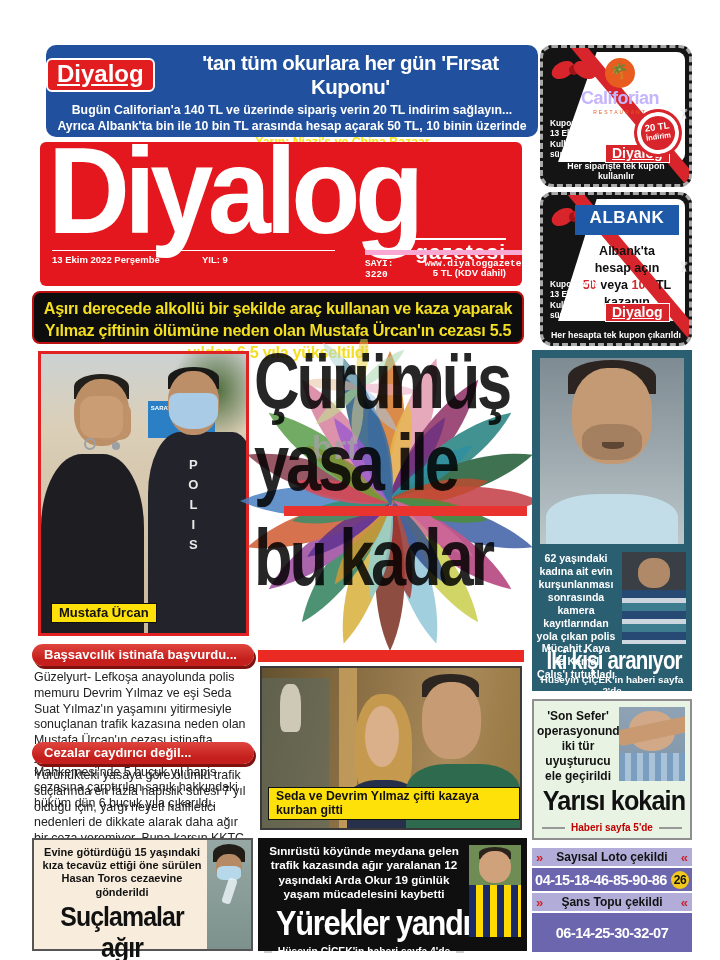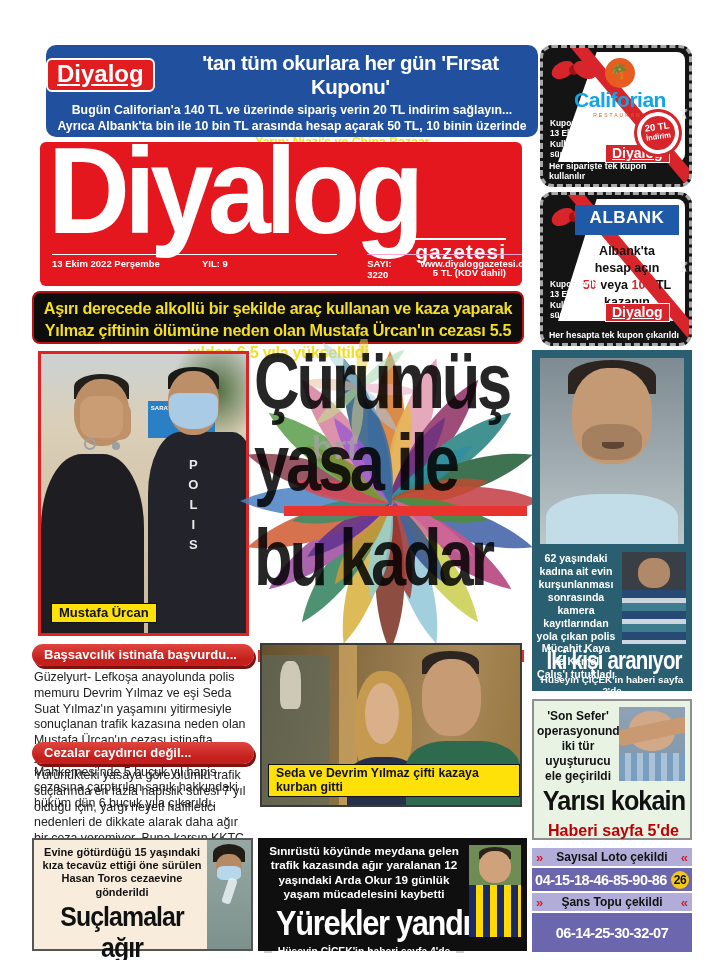--- a/index.html
+++ b/index.html
@@ -28,25 +28,25 @@
   .bow::before,.bow::after{content:"";position:absolute;width:24px;height:16px;background:#d8252b;
       border-radius:50%;top:6px;}
   .bow::before{left:0;transform:rotate(-28deg);}
   .bow::after{right:0;transform:rotate(28deg);}
   .bow .knot{position:absolute;left:18px;top:9px;width:10px;height:10px;background:#9e1418;border-radius:50%;}
   .scissors{position:absolute;right:-1px;color:#e6e6e6;font-size:14px;transform:rotate(90deg);}
   .kupon-info{position:absolute;left:7px;color:#fff;font-weight:bold;font-size:8.3px;line-height:1.25;width:58px;}
   .mini-dlg{position:absolute;background:#d8252b;border:1px solid #fff;color:#fff;font-weight:bold;
             font-size:14px;padding:0 6px 1px 6px;text-decoration:underline;}
   .coupon-footer{position:absolute;left:6px;right:6px;bottom:3px;color:#fff;font-weight:bold;
-                 font-size:8.8px;}
+                 font-size:8.8px;text-align:center;}
   .cal-logo{position:absolute;right:14px;top:10px;width:110px;text-align:center;}
   .cal-circle{width:30px;height:30px;background:#e85d1f;border-radius:50%;margin:0 auto;position:relative;}
   .cal-circle span{color:#fff;font-size:15px;position:absolute;left:0;right:0;top:4px;}
-  .cal-name{font-weight:bold;font-size:21px;color:#0ea5e9;letter-spacing:-.5px;}
+  .cal-name{font-weight:bold;font-size:18px;color:#c4b5fd;letter-spacing:-.5px;}
   .cal-sub{font-size:5px;color:#e85d1f;letter-spacing:2px;}
   .badge{position:absolute;right:10px;bottom:30px;width:42px;height:42px;background:#d8252b;border-radius:50%;
          color:#fff;text-align:center;transform:rotate(-8deg);box-shadow:0 0 0 3px #d8252b,0 0 0 4px #fff inset;}
   .badge .a{font-size:9.5px;font-weight:bold;padding-top:9px;}
   .badge .l{font-size:7.5px;font-weight:bold;}
   .alb-logo{position:absolute;right:10px;top:10px;width:104px;height:30px;background:#1e5aa8;color:#fff;
             text-align:center;font-weight:bold;font-size:17px;line-height:26px;letter-spacing:.5px;}
   .alb-offer{position:absolute;right:6px;top:48px;width:112px;text-align:center;color:#111;
              font-weight:bold;font-size:12.5px;line-height:1.35;}
   .alb-offer .red{color:#d8252b;}
@@ -55,21 +55,21 @@
   .masthead{left:40px;top:142px;width:482px;height:144px;background:#e4171e;border-radius:6px;overflow:hidden;}
   .mast-title{position:absolute;left:8px;top:-12px;color:#fff;font-weight:bold;font-size:122px;
               letter-spacing:-6px;transform:scaleX(.93);transform-origin:left top;line-height:1;}
   .mast-sub{position:absolute;right:16px;bottom:22px;color:#fff;font-weight:bold;font-size:21px;
             letter-spacing:1px;border-top:2px solid #fff;padding-top:0px;}
   .mast-price{position:absolute;right:16px;bottom:8px;color:#fff;font-weight:bold;font-size:9.5px;}
   .mast-info{position:absolute;left:12px;bottom:6px;display:flex;color:#fff;font-weight:bold;font-size:9.5px;}
   .mi-g1{border-top:1px solid #fff;padding-top:3px;display:flex;width:300px;}
   .mi-date{width:150px;}
   .mi-year{width:60px;}
-  .mi-g2{border-top:1px solid #f9a8d4;padding-top:3px;display:flex;gap:14px;}
+  .mi-g2{border-top:5px solid #f9a8d4;padding-top:3px;display:flex;gap:14px;font-family:Liberation Mono, monospace;}
 
   
   .topbar{left:32px;top:291px;width:492px;height:53px;background:#0d0d0d;border:2px solid #bb1111;
           border-radius:8px;box-sizing:border-box;color:#f3de20;font-weight:bold;font-size:16.2px;
           text-align:center;line-height:1.35;padding-top:5px;letter-spacing:-.3px;}
 
   
   .lphoto{left:38px;top:351px;width:211px;height:285px;border:3px solid #e02222;box-sizing:border-box;
           overflow:hidden;background:linear-gradient(180deg,#ccd2d2 0%,#dbcfb8 26%,#d3c3a8 60%,#c9b89a 100%);}
   .lp-sign{position:absolute;left:52%;top:17%;width:33%;height:13%;background:#2b7fc4;color:#fff;
@@ -121,21 +121,21 @@
   .wm-brt{position:absolute;left:58px;top:86px;color:#a3a3a3;opacity:.8;font-weight:bold;font-size:33px;
           letter-spacing:1px;z-index:1;}
   .hl{position:relative;z-index:2;color:#262626;font-weight:bold;font-size:79px;line-height:.95;
       letter-spacing:-4px;transform:scaleX(.8);transform-origin:left top;mix-blend-mode:multiply;
       white-space:nowrap;}
   .hl2{margin-top:7px;}
   .hl-rule{position:relative;z-index:3;height:10px;background:#e8332e;margin:6px 0 4px 30px;}
   .redbar{left:258px;top:650px;width:266px;height:12px;background:#ec2a24;}
 
   
-  .mphoto{left:260px;top:643px;width:262px;height:164px;border:2px solid #3a3a3a;box-sizing:border-box;
+  .mphoto{left:260px;top:666px;width:262px;height:164px;border:2px solid #3a3a3a;box-sizing:border-box;
           overflow:hidden;background:linear-gradient(100deg,#63512f 0%,#8a6f44 35%,#a8895a 70%,#96773f 100%);}
   .mp-frame{position:absolute;left:30%;top:0;width:7%;height:100%;background:#caa35f;opacity:.8;}
   .mp-cab{position:absolute;left:0;top:6%;width:26%;height:94%;background:#5d6a60;opacity:.6;}
   .mp-troph{position:absolute;left:7%;top:10%;width:8%;height:30%;background:#e8e2cf;border-radius:40% 40% 20% 20%;opacity:.8;}
   .mp-whair{position:absolute;left:36%;top:16%;width:22%;height:66%;background:#c59a4e;border-radius:45% 45% 35% 35%;}
   .mp-wface{position:absolute;left:40%;top:24%;width:13%;height:38%;background:#dab08a;border-radius:50%;}
   .mp-wtop{position:absolute;left:33%;bottom:-4%;width:28%;height:34%;background:#27304a;border-radius:40% 40% 0 0;}
   .mp-mhair{position:absolute;right:16%;top:4%;width:22%;height:14%;background:#2c2520;border-radius:50% 50% 0 0;}
   .mp-mface{position:absolute;right:15%;top:9%;width:23%;height:48%;background:#c79b74;border-radius:44%;}
   .mp-mpolo{position:absolute;right:0%;bottom:-6%;width:44%;height:46%;background:#2e6b4e;border-radius:35% 35% 0 0;}
@@ -181,21 +181,21 @@
   .mint-photo{position:absolute;right:5px;top:6px;width:66px;height:74px;overflow:hidden;
               background:linear-gradient(180deg,#8fa3b5,#7e94a8);}
   .mn-head{position:absolute;left:10px;top:4px;width:46px;height:40px;background:#d2a988;border-radius:46%;}
   .mn-arm{position:absolute;left:-4px;top:16px;width:78px;height:16px;background:#c99a72;border-radius:8px;
           transform:rotate(-12deg);}
   .mn-shirt{position:absolute;left:0;top:46px;width:100%;height:28px;
             background:repeating-linear-gradient(90deg,#7a9ec0 0 6px,#a9c2d8 6px 12px);}
   .mint-head{position:absolute;left:0;top:84px;width:160px;color:#111;font-weight:bold;font-size:28px;
              letter-spacing:-1px;text-align:center;transform:scaleX(.9);white-space:nowrap;}
   .mint-by{position:absolute;left:8px;right:8px;top:118px;}
-  .mint-by .lbl{color:#c00000;font-weight:bold;font-size:16px;white-space:nowrap;}
+  .mint-by .lbl{color:#c00000;font-weight:bold;font-size:10px;white-space:nowrap;}
 
   
   .lotto{left:532px;top:848px;width:160px;}
   .lot-title{height:18px;background:#b2acd8;display:flex;align-items:center;justify-content:space-between;
              padding:0 4px;margin-bottom:2px;}
   .lot-title .t{color:#111;font-weight:bold;font-size:12px;}
   .lot-title .ar{color:#cc2229;font-weight:bold;font-size:13px;line-height:1;}
   .lot-nums{height:23px;background:#6b66ad;color:#fff;font-weight:bold;font-size:14.5px;display:flex;
             align-items:center;justify-content:center;gap:4px;margin-bottom:2px;letter-spacing:-.5px;}
   .lot-ball{width:18px;height:18px;background:#f2c71e;border-radius:50%;color:#111;font-size:12px;

